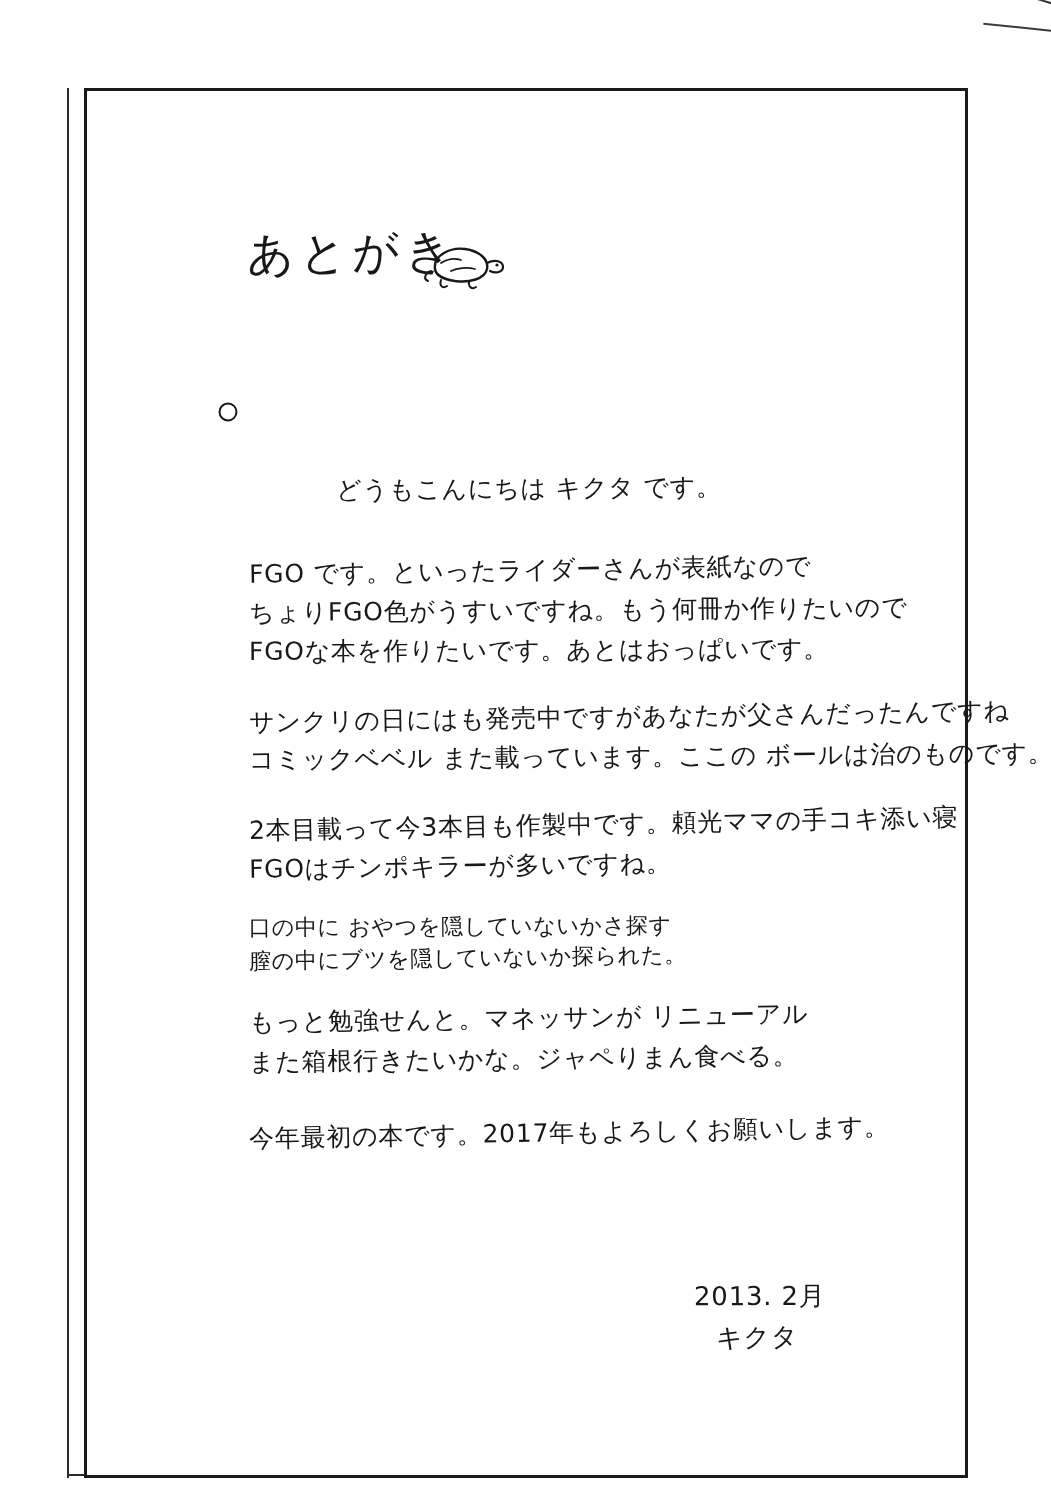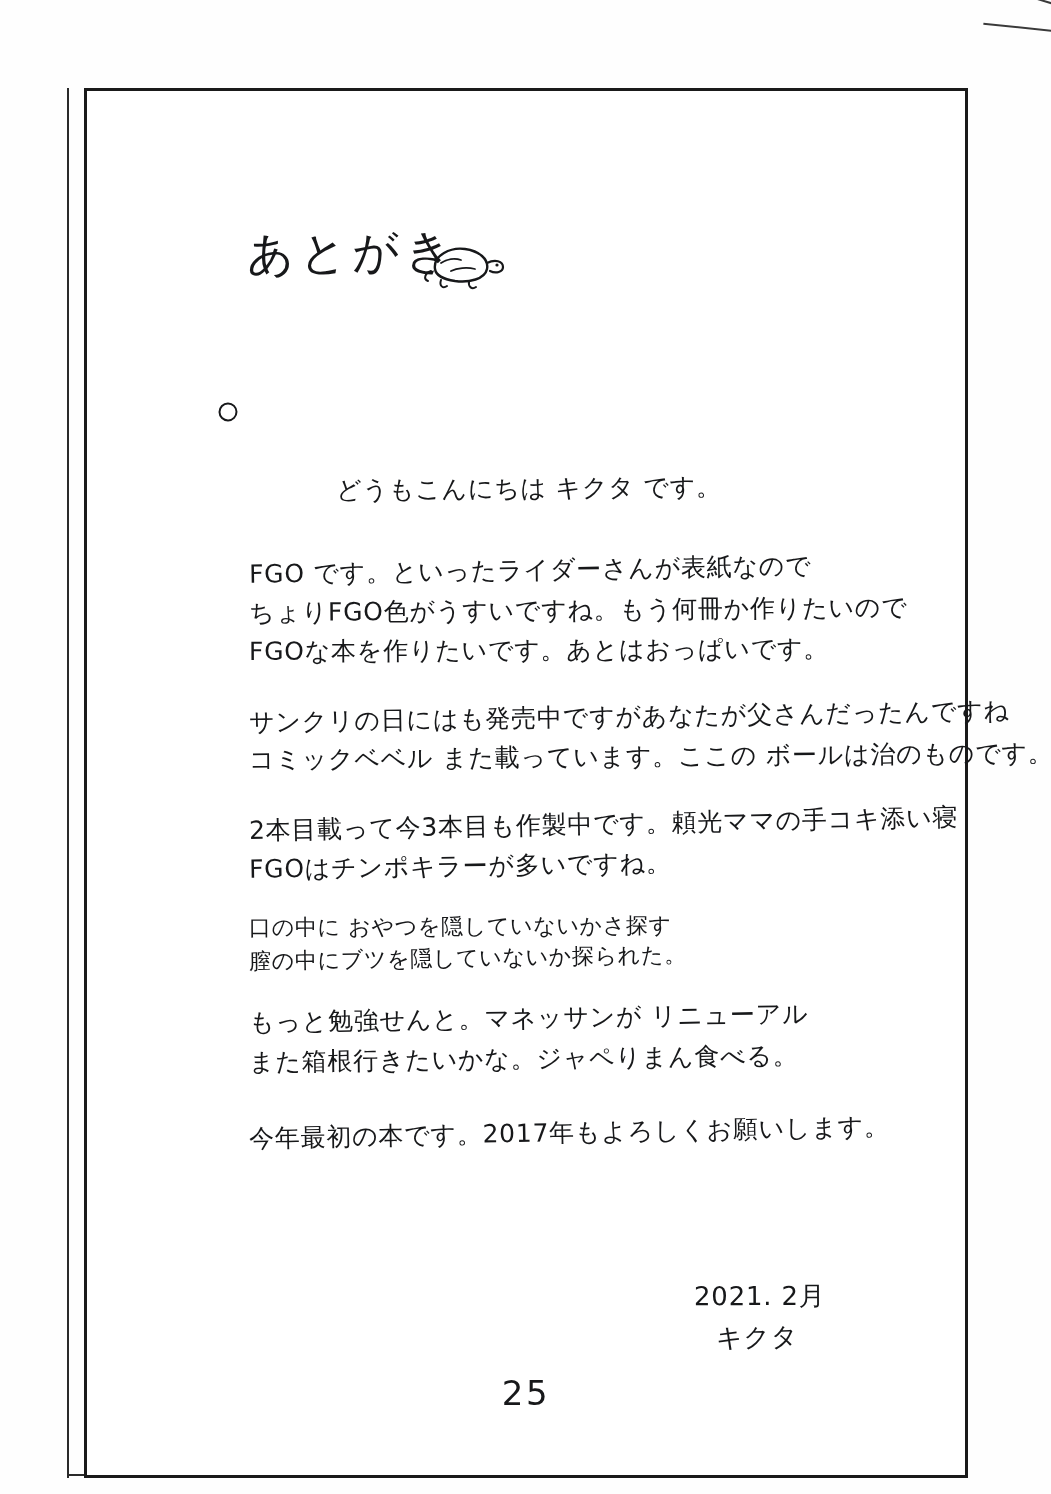--- a/index.html
+++ b/index.html
@@ -245,20 +245,19 @@
         <span class="hand line r5 indent-1">また箱根行きたいかな。ジャペりまん食べる。</span>
       </div>
 
       <div class="para closing-para">
         <span class="hand line r4 indent-1">今年最初の本です。2017年もよろしくお願いします。</span>
       </div>
 
     </div>
 
     <div class="signature-block">
-      <span class="hand line r3">2021. 2月</span>
+      <span class="hand line r3">2013. 2月</span>
       <span class="hand line r2 sig-name">キクタ</span>
     </div>
 
-    <div class="hand page-number">25</div>
 
   </div>
 </div>
 
 </body></html>

